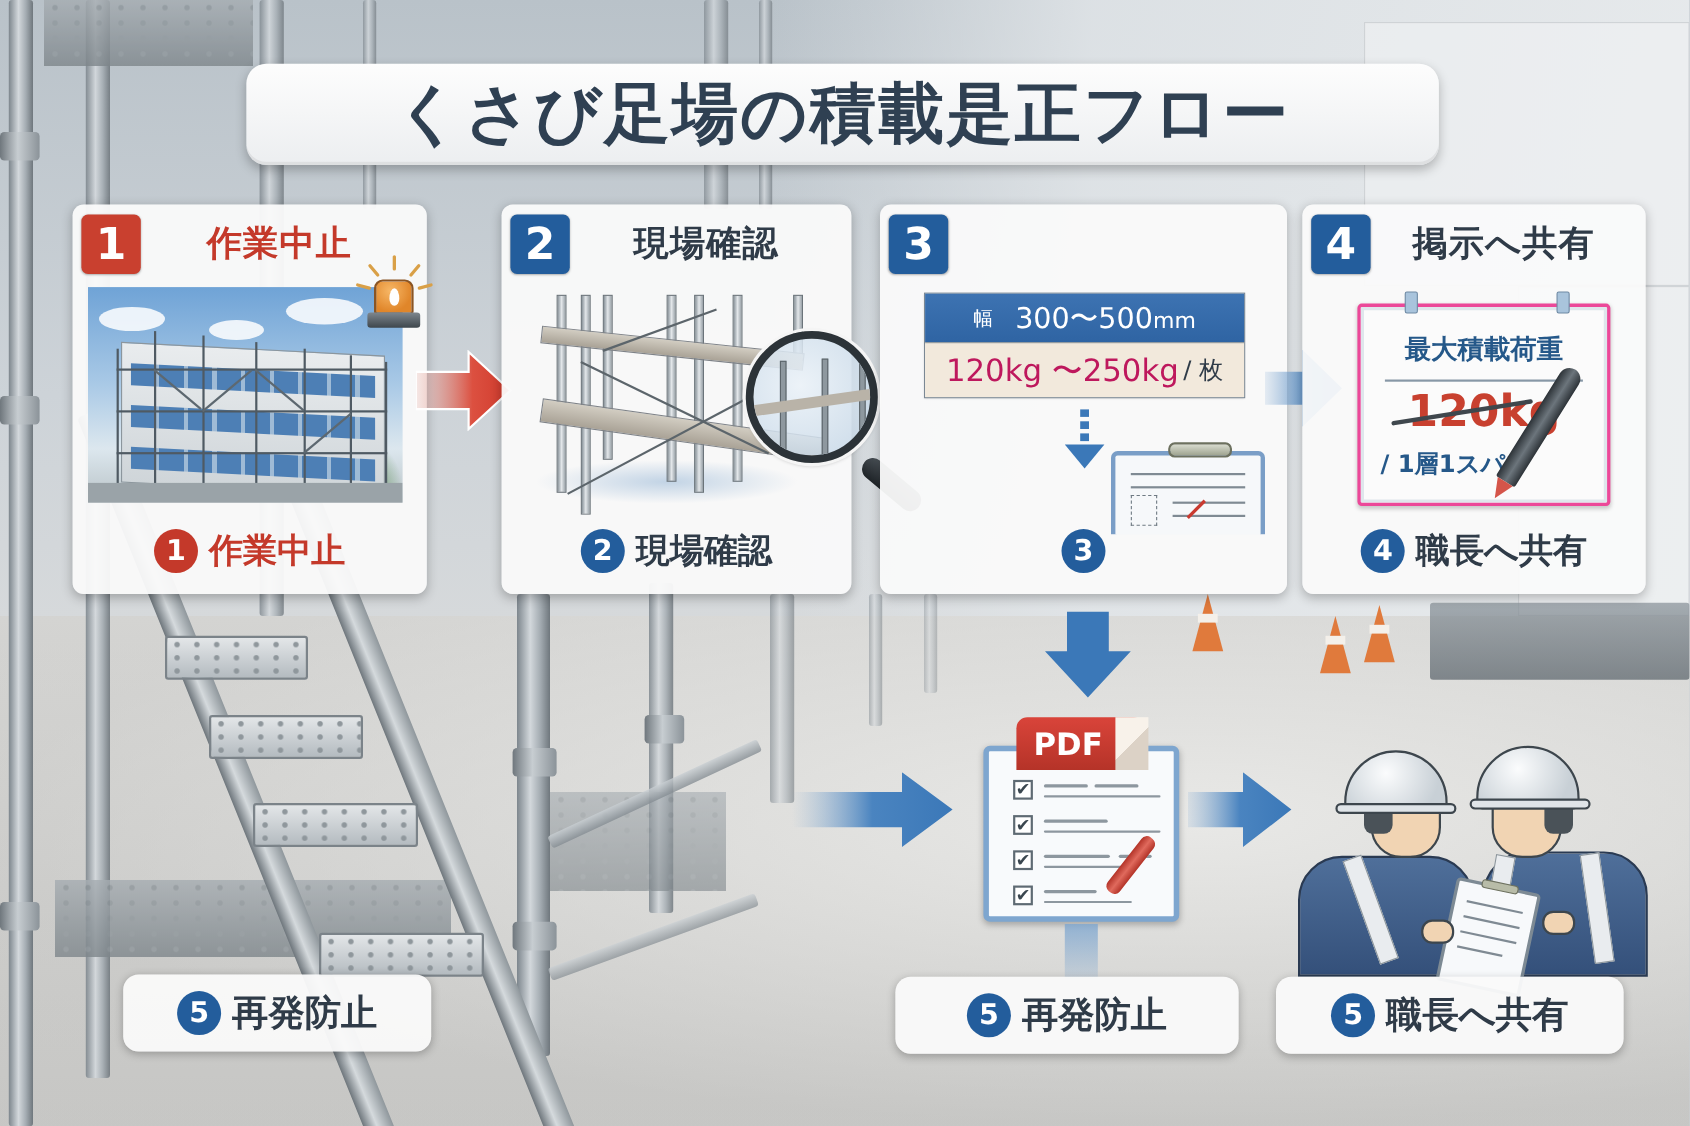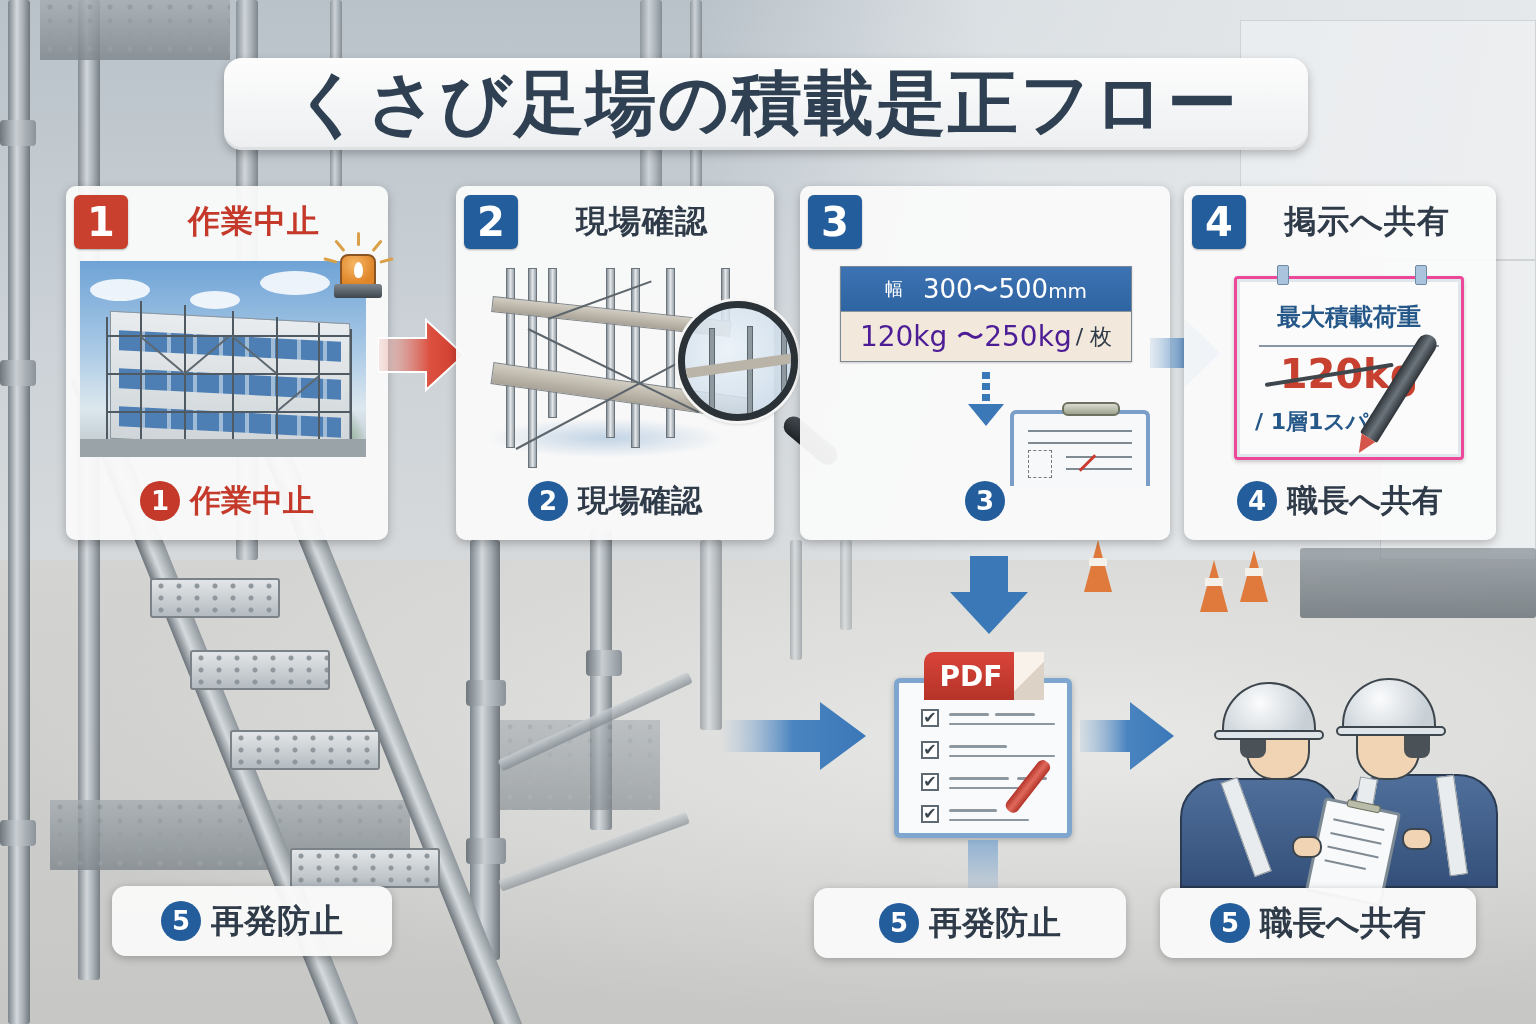--- a/index.html
+++ b/index.html
@@ -78,21 +78,21 @@
 
     
     .title-bar {
       position: absolute; left: 224px; top: 58px; width: 1084px; height: 92px;
       background: linear-gradient(180deg, #fdfdfd 0%, #eceef0 100%);
       border-radius: 18px;
       box-shadow: 0 4px 10px rgba(0,0,0,0.25), inset 0 -3px 0 rgba(0,0,0,0.06);
       display: flex; align-items: center; justify-content: center;
     }
     .title-text {
-      font-size: 70px; font-weight: bold; color: #2f4052; letter-spacing: 2px;
+      font-size: 60px; font-weight: bold; color: #2f4052; letter-spacing: 2px;
     }
 
     
     .card {
       position: absolute; top: 186px; height: 354px;
       background: rgba(250,250,250,0.95);
       border-radius: 10px;
       box-shadow: 0 3px 10px rgba(0,0,0,0.25);
     }
     .card-head { position: absolute; left: 8px; top: 8px; right: 8px; height: 56px; display: flex; align-items: center; }
@@ -193,21 +193,21 @@
       height: 44px; background: linear-gradient(180deg, #3d73b2, #2f64a3);
       color: #fff; display: flex; align-items: center; justify-content: center; gap: 20px;
     }
     .spec-row1 .lbl { font-size: 18px; }
     .spec-row1 .val { font-size: 26px; }
     .spec-row1 .unit { font-size: 20px; }
     .spec-row2 {
       height: 50px; background: #f2e9dc; display: flex; align-items: center; justify-content: center; gap: 4px;
       border-top: 1px solid #8a949b;
     }
-    .spec-row2 .val { font-size: 28px; color: #4c1d95; }
+    .spec-row2 .val { font-size: 28px; color: #be185d; }
     .spec-row2 .per { font-size: 22px; color: #2f3b48; }
     .dash-arrow { position: absolute; left: 166px; top: 186px; width: 40px; height: 56px; }
     .clipboard3 {
       position: absolute; left: 210px; top: 224px; width: 140px; height: 76px;
       background: #f6f8fa; border: 4px solid #7a9ec7; border-radius: 6px 6px 0 0; border-bottom: none;
     }
     .clip3 {
       position: absolute; left: 48px; top: -12px; width: 58px; height: 14px;
       background: linear-gradient(180deg, #d9dccf, #9ea38f); border: 2px solid #6d715f; border-radius: 6px;
     }

